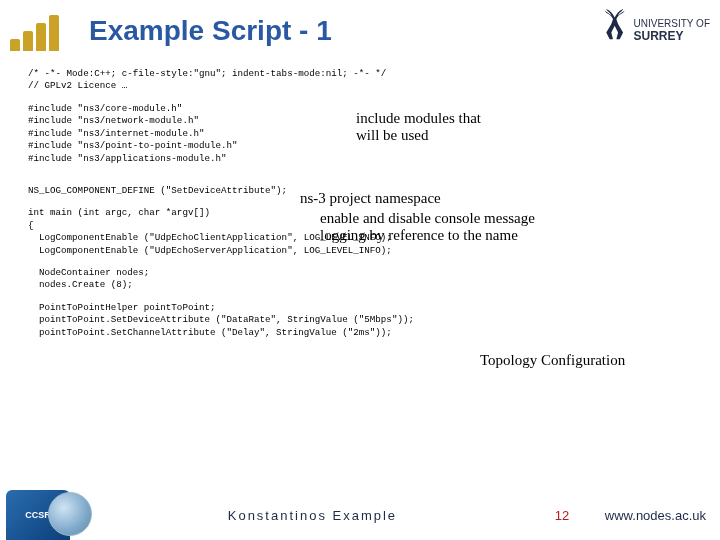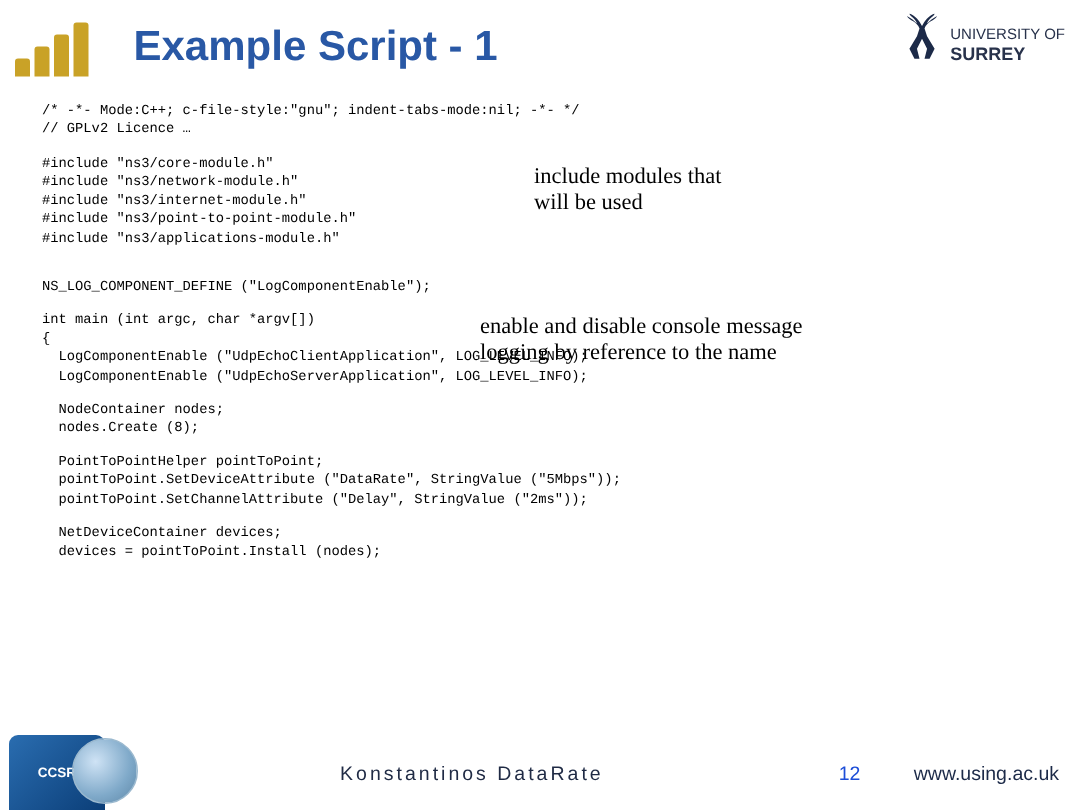--- a/index.html
+++ b/index.html
@@ -91,21 +91,21 @@
     border:1px solid #9bb9cf;
   }
   .author {
     flex:1;
     text-align:center;
     letter-spacing: 2px;
     color: #1f2a44;
     font-size: 13px;
   }
   .pagenum {
-    color:#1d4ed8;
+    color:#b91c1c;
     font-size:13px;
     width:50px;
   }
   .site {
     color:#1c2a48;
     font-size:13px;
     padding-right:14px;
   }
 </style>
 </head>
@@ -136,42 +136,42 @@
   <div class="code">/* -*- Mode:C++; c-file-style:"gnu"; indent-tabs-mode:nil; -*- */
 // GPLv2 Licence …</div>
   <div style="height:10px"></div>
   <div class="code">#include "ns3/core-module.h"
 #include "ns3/network-module.h"
 #include "ns3/internet-module.h"
 #include "ns3/point-to-point-module.h"
 #include "ns3/applications-module.h"</div>
   <div style="height:10px"></div>
   <div style="height:10px"></div>
-  <div class="code">NS_LOG_COMPONENT_DEFINE ("LogComponentEnable");</div>
+  <div class="code">NS_LOG_COMPONENT_DEFINE ("SetDeviceAttribute");</div>
   <div style="height:10px"></div>
   <div class="code">int main (int argc, char *argv[])
 {
   LogComponentEnable ("UdpEchoClientApplication", LOG_LEVEL_INFO);
   LogComponentEnable ("UdpEchoServerApplication", LOG_LEVEL_INFO);</div>
   <div style="height:10px"></div>
   <div class="code">  NodeContainer nodes;
   nodes.Create (8);</div>
   <div style="height:10px"></div>
   <div class="code">  PointToPointHelper pointToPoint;
   pointToPoint.SetDeviceAttribute ("DataRate", StringValue ("5Mbps"));
   pointToPoint.SetChannelAttribute ("Delay", StringValue ("2ms"));</div>
   <div style="height:10px"></div>
-  <div class="code">  NetDeviceContainer devices;
-  devices = pointToPoint.Install (nodes);</div>
 
   <div class="annot" style="left:356px; top:48px; white-space:pre;">include modules that
 will be used</div>
+  <div class="annot" style="left:300px; top:128px;">ns-3 project namespace</div>
   <div class="annot" style="left:320px; top:148px; white-space:pre;">enable and disable console message
 logging by reference to the name</div>
+  <div class="annot" style="left:480px; top:290px;">Topology Configuration</div>
 </div>
 
 <div class="footer">
   <div class="globe"></div>
   <div class="ccsr">CCSR</div>
-  <div class="author">Konstantinos  DataRate</div>
+  <div class="author">Konstantinos  Example</div>
   <div class="pagenum">12</div>
-  <div class="site">www.using.ac.uk</div>
+  <div class="site">www.nodes.ac.uk</div>
 </div>
 
 </body></html>

